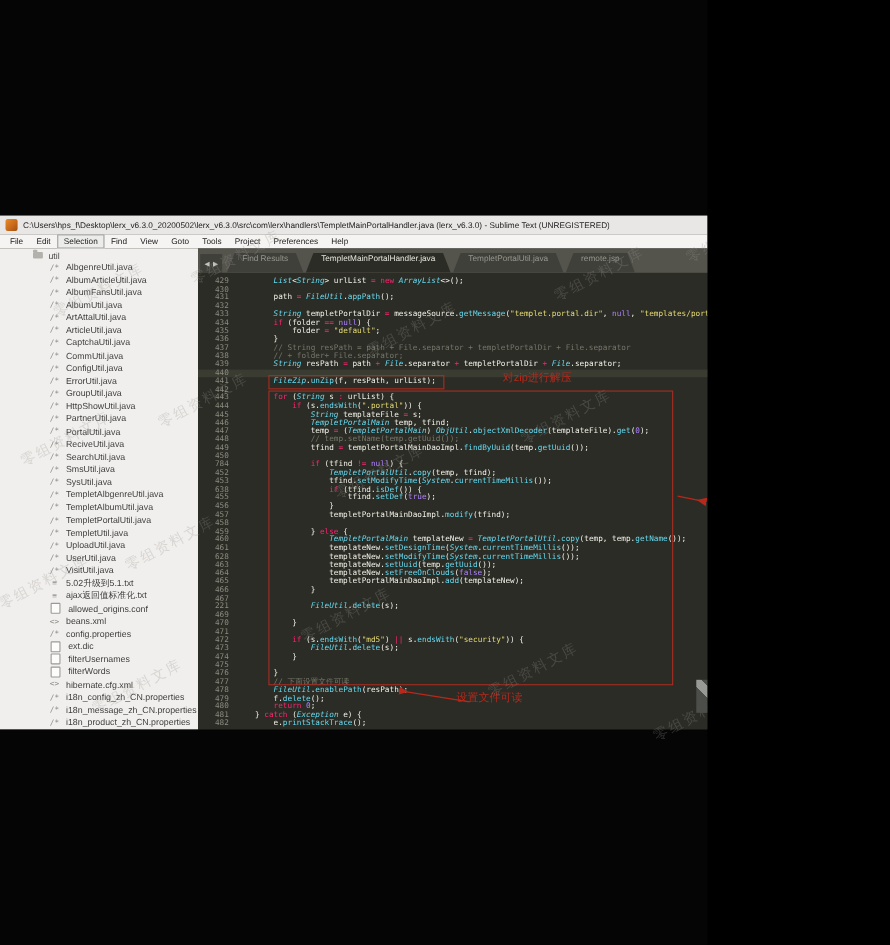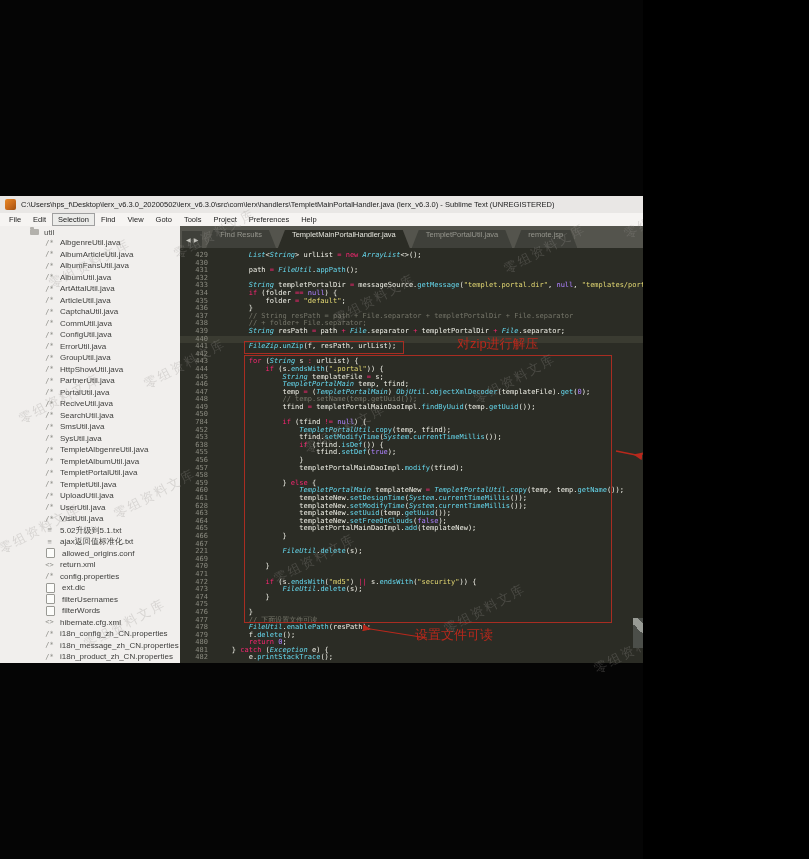--- a/index.html
+++ b/index.html
@@ -44,21 +44,21 @@
   .gutter{width:28px;flex:none;text-align:right;padding-right:7px;color:#8b8b80;}
   .lc{flex:1;min-width:0;}
   .tok-k{color:#f92672;}
   .tok-t{color:#66d9ef;font-style:italic;}
   .tok-f{color:#66d9ef;}
   .tok-s{color:#e6db74;}
   .tok-c{color:#ae81ff;}
   .tok-m{color:#76766a;}
   .tok-p{color:#f1f1e8;}
   .red-box{position:absolute;border:1px solid #a82d22;pointer-events:none;}
-  .anno{position:absolute;color:#b8281c;font-size:13px;line-height:9px;pointer-events:none;}
+  .anno{position:absolute;color:#b8281c;font-size:10px;line-height:9px;pointer-events:none;}
   .anno-svg{position:absolute;left:0;top:0;pointer-events:none;}
   
   .wm{position:absolute;color:rgba(150,148,144,0.28);font-size:13px;letter-spacing:2px;
       transform:rotate(-28deg);pointer-events:none;white-space:nowrap;}
   .logo{position:absolute;left:633px;top:618px;display:flex;align-items:center;gap:9px;pointer-events:none;}
   .logo-mark{width:30px;height:30px;flex:none;
              background:linear-gradient(45deg,#4b4e49 40%,#989b95 40%,#989b95 57%,#4b4e49 57%);}
   .logo-text{font-size:26px;font-weight:bold;color:#53564f;letter-spacing:4px;
              font-family:"Liberation Sans",sans-serif;}
 </style>
@@ -200,21 +200,21 @@
             <div class="tree-item">
               <span class="tree-icon">≡</span>
               <span class="tree-label">ajax返回值标准化.txt</span>
             </div>
             <div class="tree-item">
               <span class="tree-icon doc-box"></span>
               <span class="tree-label">allowed_origins.conf</span>
             </div>
             <div class="tree-item">
               <span class="tree-icon">&lt;&gt;</span>
-              <span class="tree-label">return.xml</span>
+              <span class="tree-label">beans.xml</span>
             </div>
             <div class="tree-item">
               <span class="tree-icon">/*</span>
               <span class="tree-label">config.properties</span>
             </div>
             <div class="tree-item">
               <span class="tree-icon doc-box"></span>
               <span class="tree-label">ext.dic</span>
             </div>
             <div class="tree-item">

